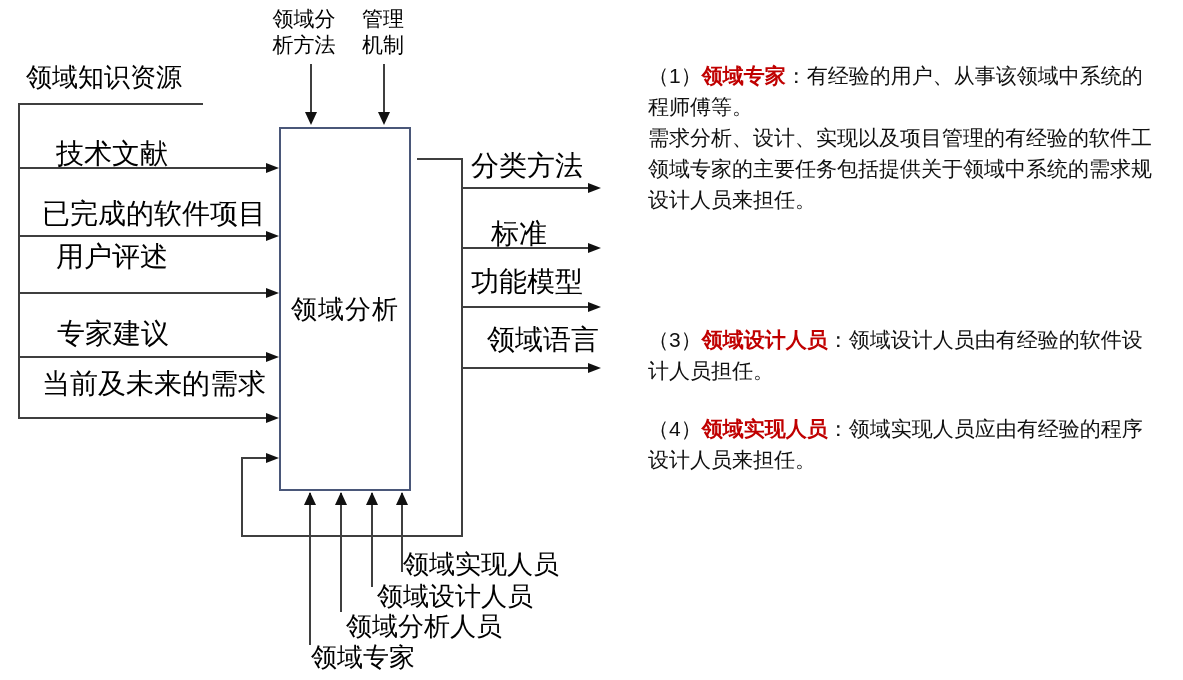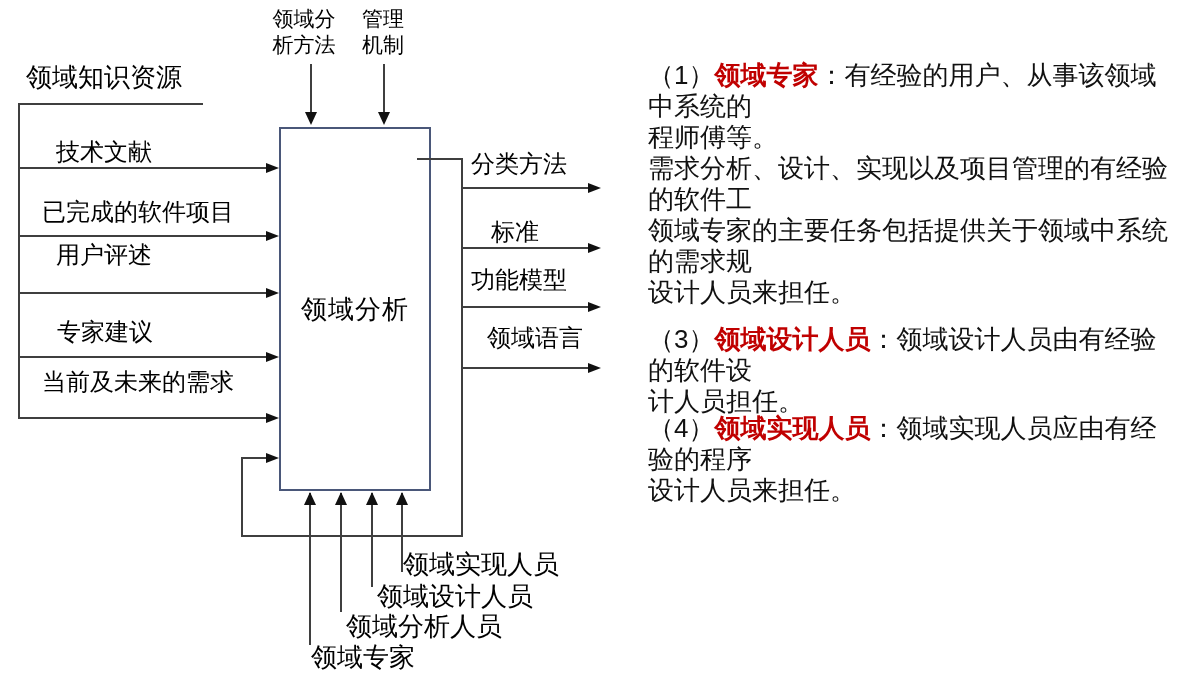--- a/index.html
+++ b/index.html
@@ -16,32 +16,32 @@
   .vline{position:absolute;width:2px;background:#3f3f3f;}
   .arr-r{position:absolute;width:0;height:0;
          border-top:5px solid transparent;border-bottom:5px solid transparent;
          border-left:13px solid #111;}
   .arr-d{position:absolute;width:0;height:0;
          border-left:6px solid transparent;border-right:6px solid transparent;
          border-top:13px solid #111;}
   .arr-u{position:absolute;width:0;height:0;
          border-left:6px solid transparent;border-right:6px solid transparent;
          border-bottom:13px solid #111;}
-  .lbl{position:absolute;font-size:24px;line-height:1.05;white-space:nowrap;color:#000;}
+  .lbl{position:absolute;font-size:28px;line-height:1.05;white-space:nowrap;color:#000;}
   .title-lbl{font-size:26px;}
   .top-lbl{font-size:21px;line-height:26px;text-align:center;white-space:nowrap;}
   .role-lbl{font-size:26px;}
   .process-box{
     position:absolute;box-sizing:border-box;
     border:2px solid #4a5779;background:#fff;
     display:flex;align-items:center;justify-content:center;
   }
   .process-box span{font-size:26px;letter-spacing:1px;color:#000;}
   
-  .note{position:absolute;left:648px;width:524px;font-size:26px;line-height:31px;color:#111;}
+  .note{position:absolute;left:648px;width:524px;font-size:21px;line-height:31px;color:#111;}
   .note-line{min-height:31px;}
   .nt{color:#c00000;font-weight:bold;}
 </style>
 </head>
 <body>
 
 <div class="canvas">
 
   <div class="lbl title-lbl" style="left:26px;top:64px">领域知识资源</div>
   <div class="hline" style="left:18px;top:103px;width:185px"></div>
@@ -73,21 +73,21 @@
   </div>
   <div class="lbl top-lbl" style="left:352px;top:6px;width:62px">
     <span>管理</span><br>
     <span>机制</span>
   </div>
   <div class="vline" style="left:310px;top:64px;height:50px"></div>
   <div class="arr-d" style="left:305px;top:112px"></div>
   <div class="vline" style="left:383px;top:64px;height:50px"></div>
   <div class="arr-d" style="left:378px;top:112px"></div>
 
-  <div class="process-box" style="left:279px;top:127px;width:152px;height:364px">
+  <div class="process-box" style="left:279px;top:127px;width:132px;height:364px">
     <span>领域分析</span>
   </div>
 
   <div class="hline" style="left:417px;top:158px;width:46px"></div>
   <div class="vline" style="left:461px;top:158px;height:379px"></div>
 
   <div class="lbl" style="left:471px;top:151px">分类方法</div>
   <div class="hline" style="left:462px;top:187px;width:128px"></div>
   <div class="arr-r" style="left:588px;top:183px"></div>
 

